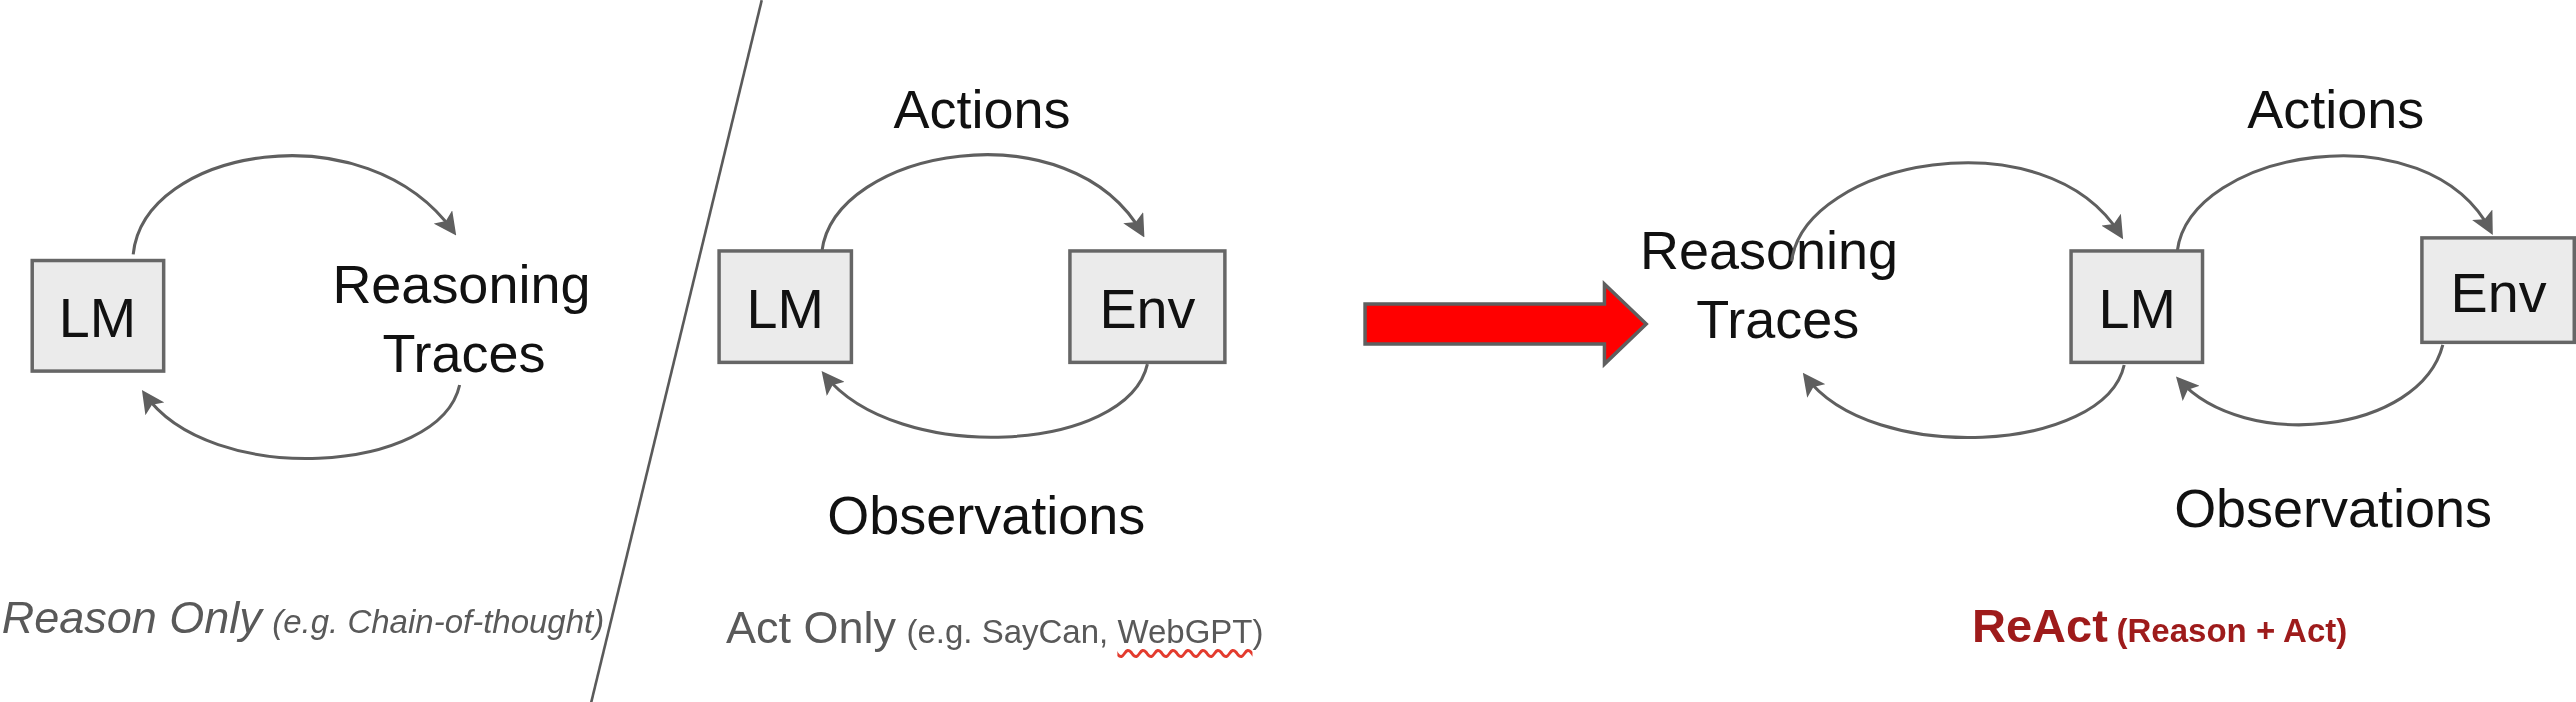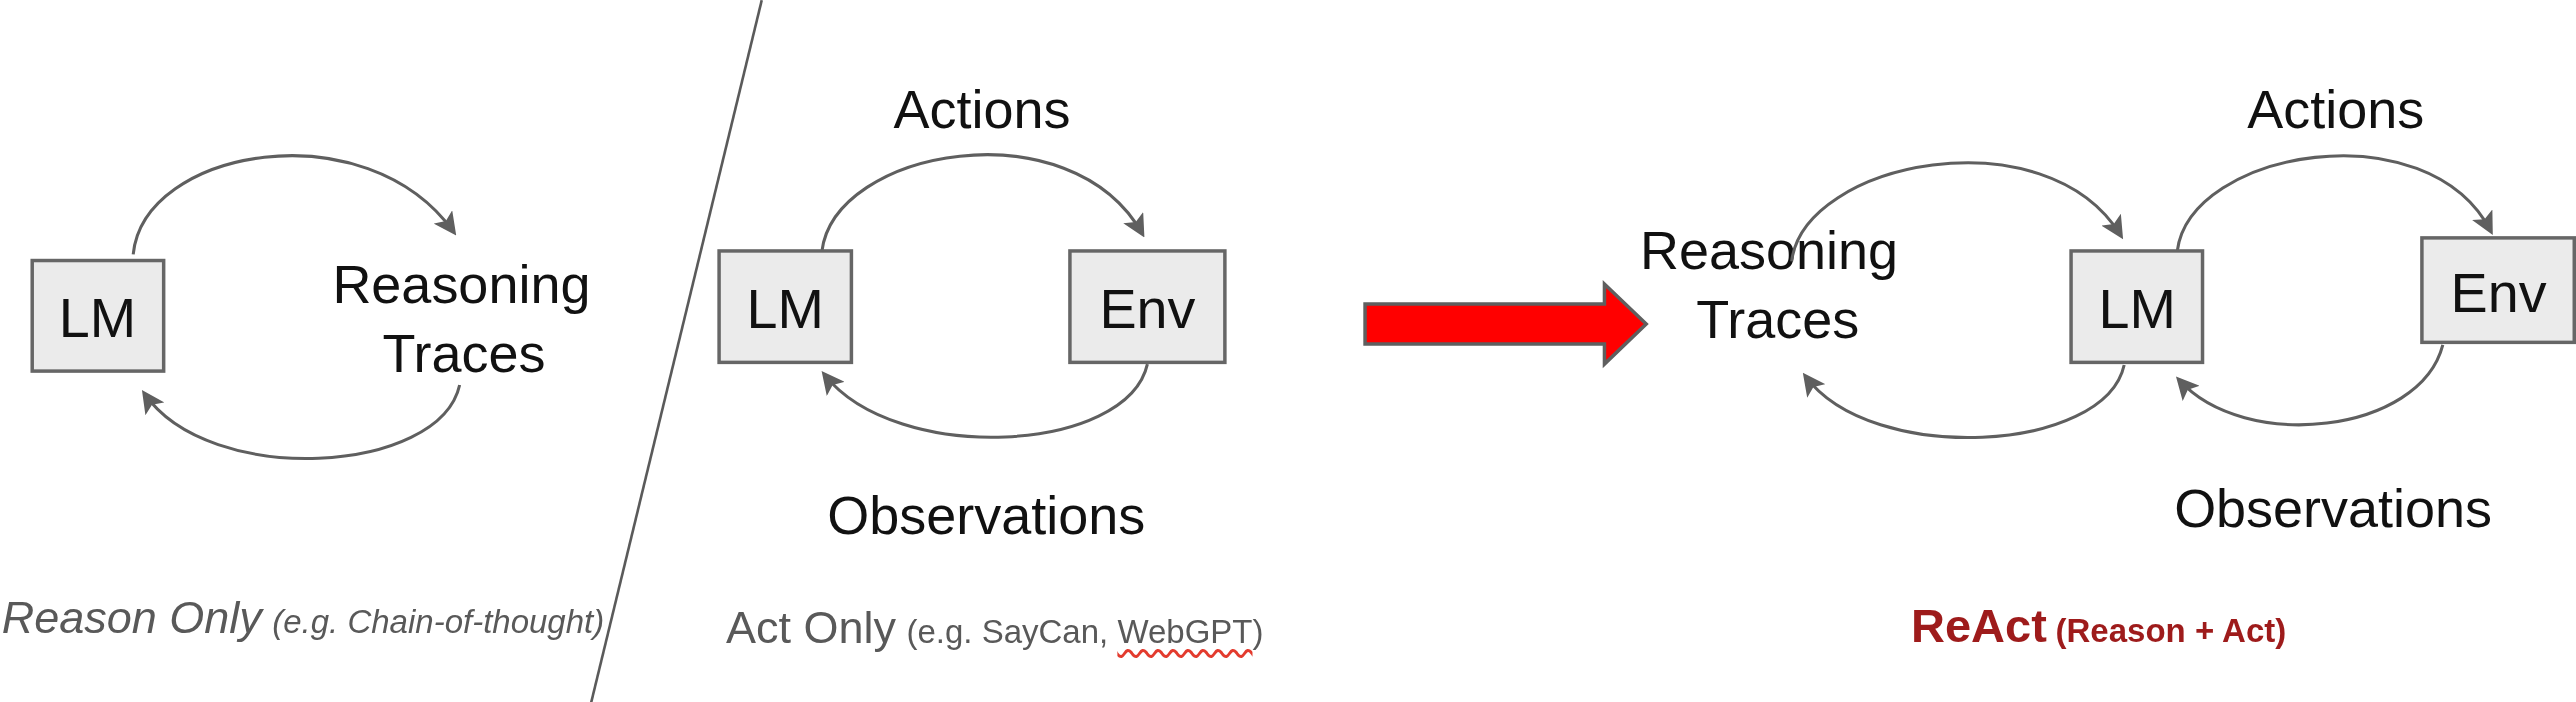--- a/index.html
+++ b/index.html
@@ -77,16 +77,16 @@
 
 <div class="caption" style="left:1.7px;top:592px;font-style:italic;">
   <span class="big">Reason Only</span><span class="small">(e.g. Chain-of-thought)</span>
 </div>
 
 <div class="caption" style="left:726px;top:602px;">
   <span class="big">Act Only</span><span class="small"><span>(e.g. SayCan,</span>
         <span class="misspelled">WebGPT</span><span>)</span></span>
 </div>
 
-<div class="caption caption-react" style="left:1911px;top:599px;">
+<div class="caption caption-react" style="left:1972px;top:599px;">
   <span class="big">ReAct</span><span class="small">(Reason + Act)</span>
 </div>
 
 
 </body></html>

